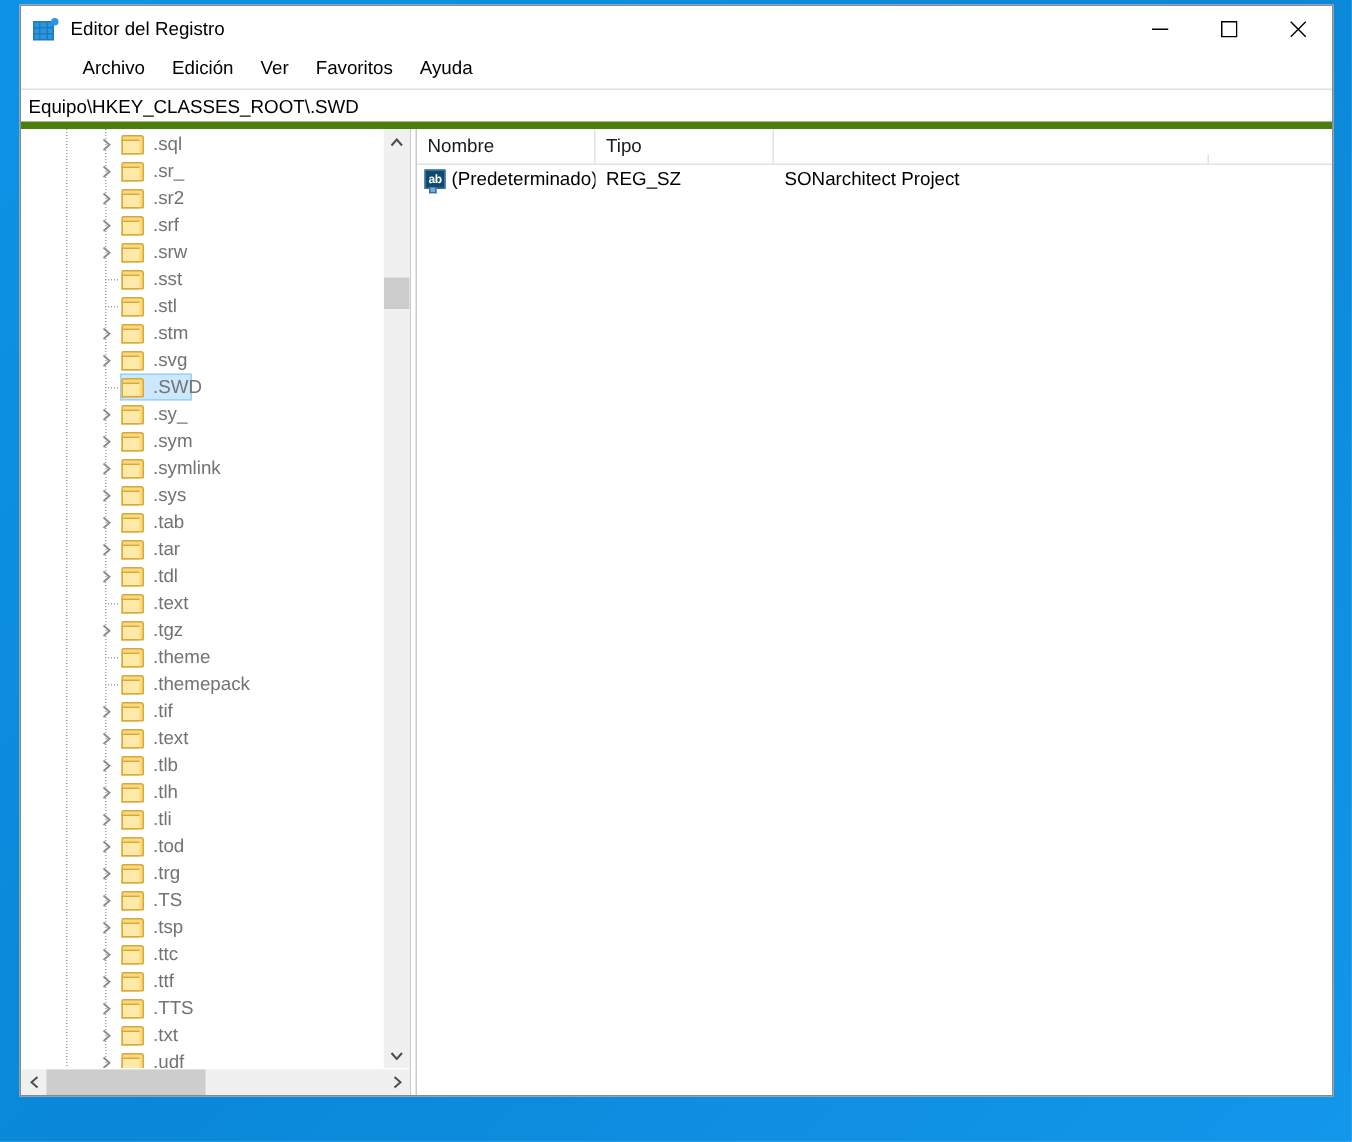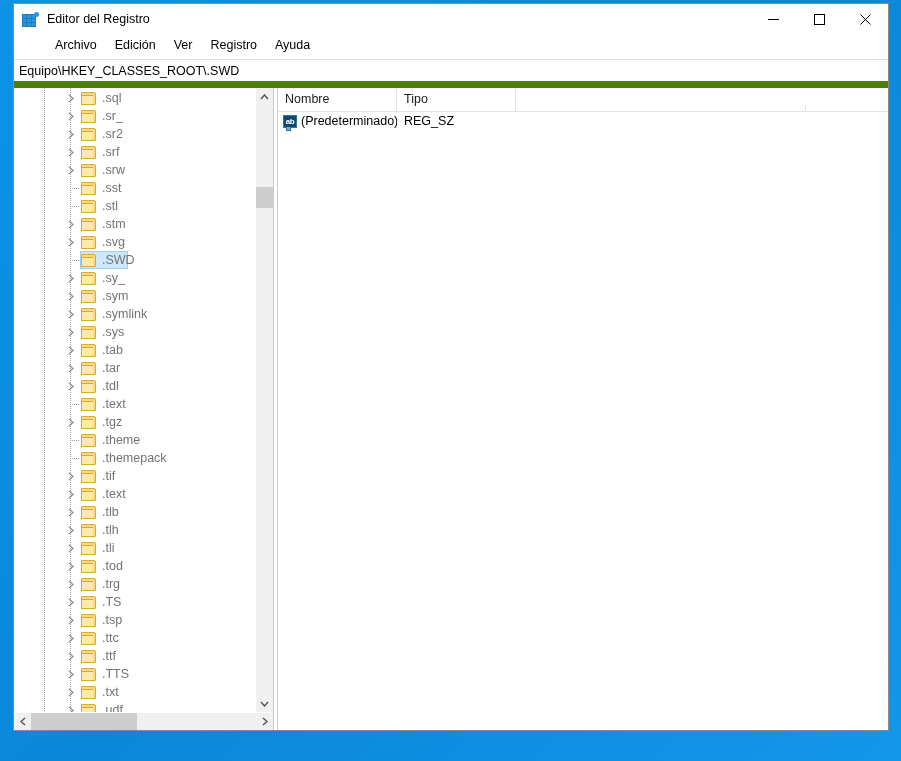--- a/index.html
+++ b/index.html
@@ -82,21 +82,21 @@
     font-size: 12.5px; color: #000000;
     padding: 0 9px;
     line-height: 21px;
     white-space: nowrap;
   }
   
   .addrbar {
     margin: 3px 0 0 0;
     height: 21px;
     border-top: 1px solid #dfdfdf;
-    border-bottom: 7px solid #4d7c0f;
+    border-bottom: 5px solid #4d7c0f;
     background: #ffffff;
     display: flex; align-items: center;
     padding-left: 5px;
     flex: 0 0 auto;
   }
   .addrbar span {
     font-size: 12.5px; color: #000000; white-space: nowrap;
   }
   
   .body {
@@ -353,21 +353,21 @@
           <line x1="10.5" y1="0.5" x2="0.5" y2="10.5" stroke="#000" stroke-width="1"></line>
         </svg>
       </div>
     </div>
   </div>
 
   <div class="menubar">
     <div class="menuitem">Archivo</div>
     <div class="menuitem">Edición</div>
     <div class="menuitem">Ver</div>
-    <div class="menuitem">Registro</div>
+    <div class="menuitem">Favoritos</div>
     <div class="menuitem">Ayuda</div>
   </div>
 
   <div class="addrbar">
     <span>Equipo\HKEY_CLASSES_ROOT\.SWD</span>
   </div>
 
   <div class="body">
 
     <div class="treepane">
@@ -851,18 +851,19 @@
       </div>
       <div id="valuelist">
           <div class="lrow">
             <div class="lcell c0">
               <div class="abicon">
                 <span>ab</span>
               </div>
               <span>(Predeterminado)</span>
             </div>
             <div class="lcell c1">REG_SZ</div>
+            <div class="lcell c2">SONarchitect Project</div>
           </div>
         </div>
     </div>
 
   </div>
 </div>
 
 </body></html>

